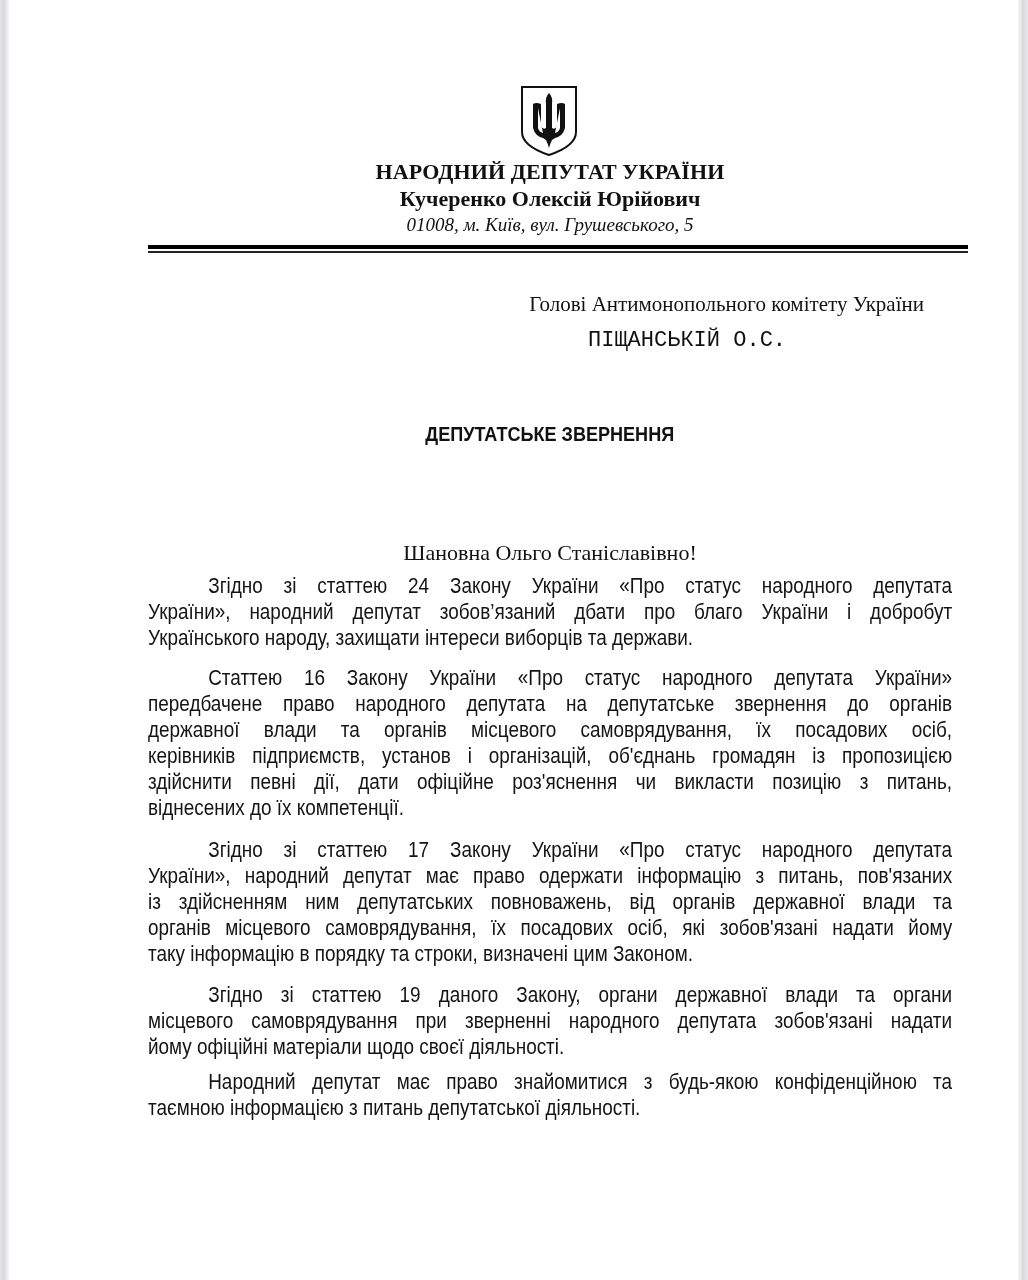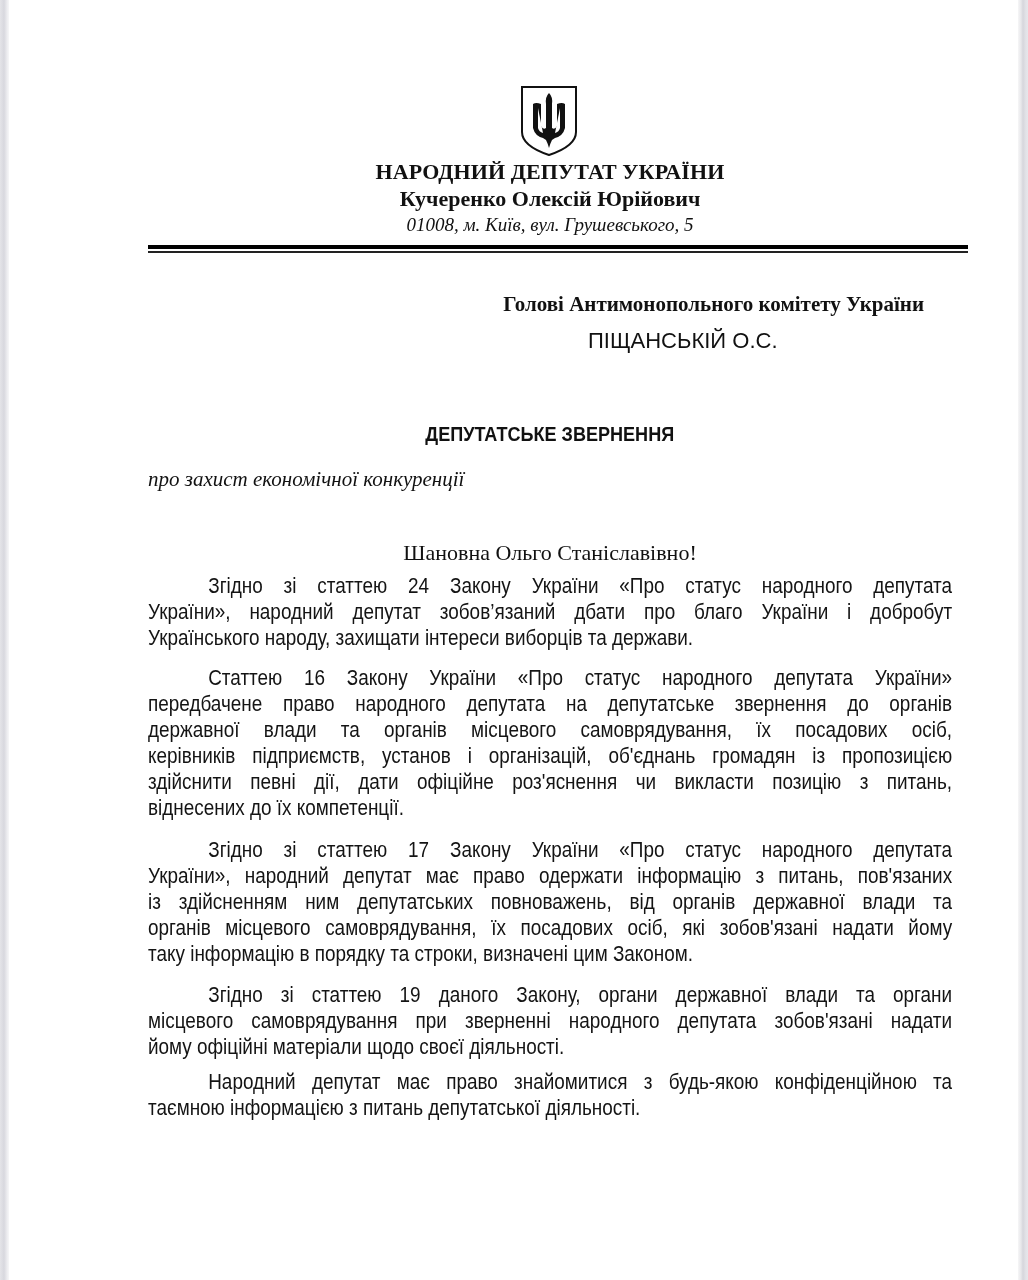--- a/index.html
+++ b/index.html
@@ -59,28 +59,28 @@
     .rule-thick {
       position: absolute; left: 148px; top: 245px; width: 820px; height: 4px; background: #000;
     }
     .rule-thin {
       position: absolute; left: 148px; top: 251px; width: 820px; height: 2px; background: #222;
     }
     .addressee-title {
       position: absolute;
       right: 104px; top: 292px;
       font-family: "Liberation Serif", serif;
-      font-weight: bold;
+      font-weight: normal;
       font-size: 21px;
       white-space: nowrap;
     }
     .addressee-name {
       position: absolute;
       left: 588px; top: 328px;
-      font-family: Liberation Sans, sans-serif;
+      font-family: Liberation Mono, monospace;
       font-size: 22px;
       white-space: nowrap;
     }
     .doc-title {
       position: absolute;
       left: 0; width: 1100px; top: 422px;
       text-align: center;
       font-family: "Liberation Sans", sans-serif;
       font-weight: bold;
       font-size: 21px;
@@ -145,21 +145,20 @@
 
   <div class="rule-thick"></div>
   <div class="rule-thin"></div>
 
   <div class="addressee-title">Голові Антимонопольного комітету України</div>
   <div class="addressee-name">ПІЩАНСЬКІЙ О.С.</div>
 
   <div class="doc-title"><span>ДЕПУТАТСЬКЕ ЗВЕРНЕННЯ</span></div>
 
   <div class="subject">
-    <div>про захист економічної конкуренції</div>
   </div>
 
   <div class="salutation">Шановна Ольго Станіславівно!</div>
 
   <div class="para p1">
     <span class="line first">Згідно зі статтею 24 Закону України «Про статус народного депутата</span>
     <span class="line">України», народний депутат зобов’язаний дбати про благо України і добробут</span>
     <span class="line last">Українського народу, захищати інтереси виборців та держави.</span>
   </div>
 

